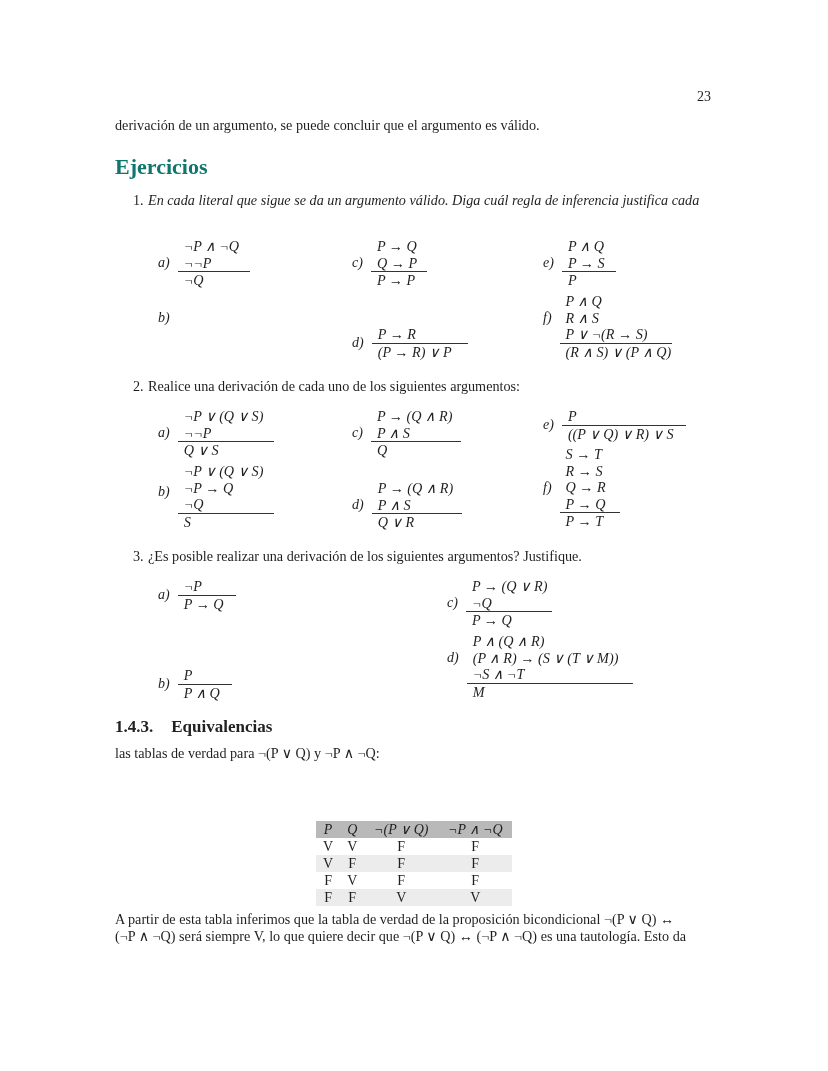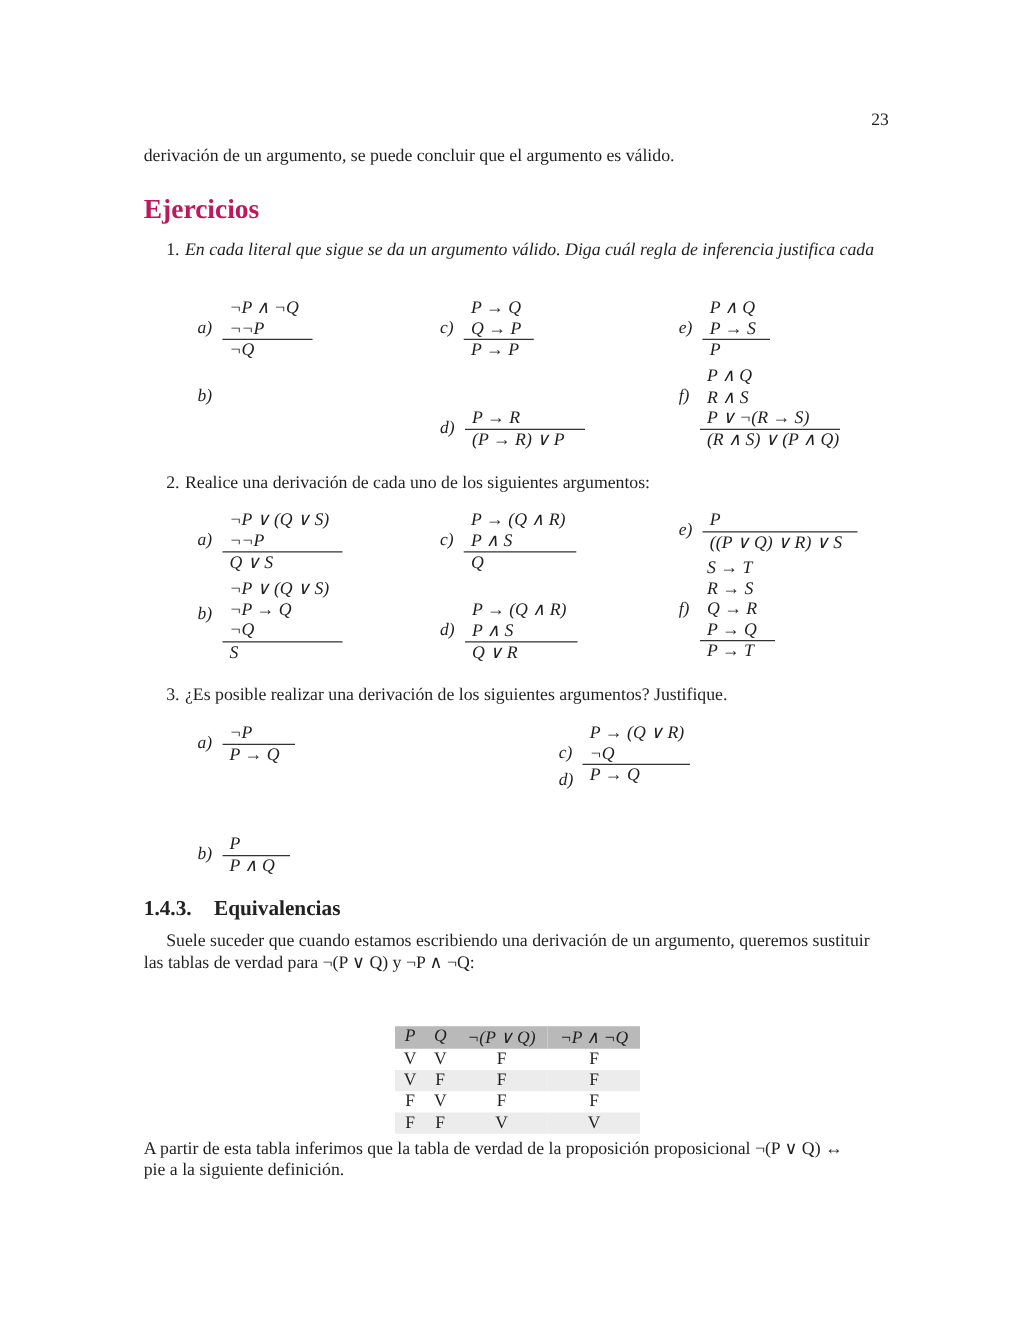--- a/index.html
+++ b/index.html
@@ -2,21 +2,21 @@
 <html><head>
 <meta charset="utf-8">
 <style>
   html, body { margin: 0; padding: 0; background: #ffffff; }
   body { width: 828px; height: 1071px; position: relative; overflow: hidden;
          font-family: "DejaVu Serif", "Liberation Serif", serif; color: #1f1f1f; }
   .serif { font-family: "Liberation Serif", "DejaVu Serif", serif; }
   .abs { position: absolute; }
   .pagenum { left: 697px; top: 89px; font-size: 14px; }
   .para { font-family: "Liberation Serif", serif; font-size: 14.2px; line-height: 17px; }
-  .h-ejer { left: 115px; top: 154px; font-family: "Liberation Serif", serif; font-size: 22px; font-weight: bold; color:#be185d; }
+  .h-ejer { left: 115px; top: 154px; font-family: "Liberation Serif", serif; font-size: 22px; font-weight: bold; color:#0f766e; }
   .h-sub { left: 115px; top: 717px; font-family: "Liberation Serif", serif; font-size: 17px; font-weight: bold; color:#222; }
   .h-sub .num { margin-right: 18px; }
   .item { font-family: "Liberation Serif", serif; font-size: 14.2px; line-height: 17px; }
   .math { font-family: "Liberation Serif", serif; font-style: italic; font-size: 14.2px; line-height: 16.5px; white-space: nowrap; }
   .arg { position: absolute; display: flex; align-items: center; }
   .arg .lbl { font-family: "Liberation Serif", serif; font-style: italic; font-size: 14px; margin-right: 8px; }
   .arg .stack { display: flex; flex-direction: column; }
   .arg .prem, .arg .conc { padding-left: 6px; padding-right: 4px; }
   .arg .rule { border-top: 1px solid #333; height: 0; }
   table.truth { position: absolute; left: 316px; top: 821px; border-collapse: collapse;
@@ -185,28 +185,34 @@
   <div class="stack">
     <div class="prem">P → (Q ∨ R)</div>
     <div class="prem">¬Q</div>
     <div class="rule" style="width:86px;"></div>
     <div class="conc">P → Q</div>
   </div>
 </div>
 
 <div class="arg math" style="left:447px; top:633px;">
   <span class="lbl" style="margin-top:-16px;">d)</span>
+  <div class="stack">
+    <div class="prem">P ∧ (Q ∧ R)</div>
+    <div class="prem">(P ∧ R) → (S ∨ (T ∨ M))</div>
+    <div class="prem">¬S ∧ ¬T</div>
+    <div class="rule" style="width:166px;"></div>
+    <div class="conc">M</div>
+  </div>
 </div>
 
 <div class="abs h-sub">
   <span class="num">1.4.3.</span><span>Equivalencias</span>
 </div>
 
 <div class="abs para" style="left:115px; top:745px; width:598px; text-align:justify;">
-  <div style="text-indent:18px;">Suele suceder que cuando estamos escribiendo una derivación de un argumento, queremos sustituir</div>
   <div>las tablas de verdad para ¬(P ∨ Q) y ¬P ∧ ¬Q:</div>
 </div>
 
 <table class="truth">
   <thead>
     <tr>
       <th>P</th>
       <th>Q</th>
       <th class="c">¬(P ∨ Q)</th>
       <th class="c">¬P ∧ ¬Q</th>
@@ -234,15 +240,15 @@
     <tr class="shade">
       <td>F</td>
       <td>F</td>
       <td>V</td>
       <td>V</td>
     </tr>
   </tbody>
 </table>
 
 <div class="abs para" style="left:115px; top:911px; width:598px;">
-  <div>A partir de esta tabla inferimos que la tabla de verdad de la proposición proposicional ¬(P ∨ Q) ↔</div>
-  <div>pie a la siguiente definición.</div>
+  <div>A partir de esta tabla inferimos que la tabla de verdad de la proposición bicondicional ¬(P ∨ Q) ↔</div>
+  <div>(¬P ∧ ¬Q) será siempre V, lo que quiere decir que ¬(P ∨ Q) ↔ (¬P ∧ ¬Q) es una tautología. Esto da</div>
 </div>
 
 </body></html>

